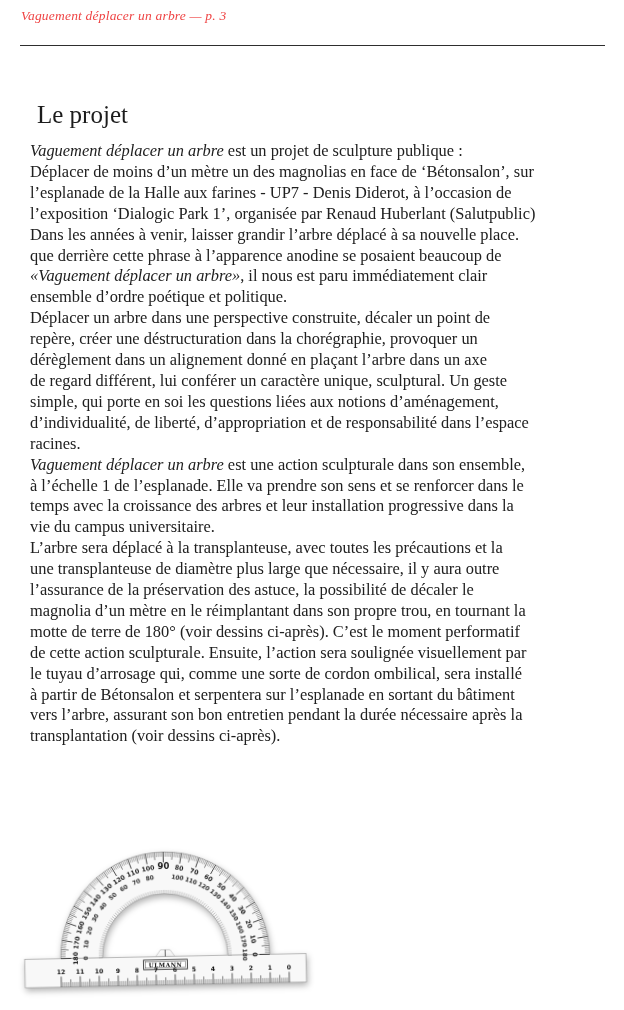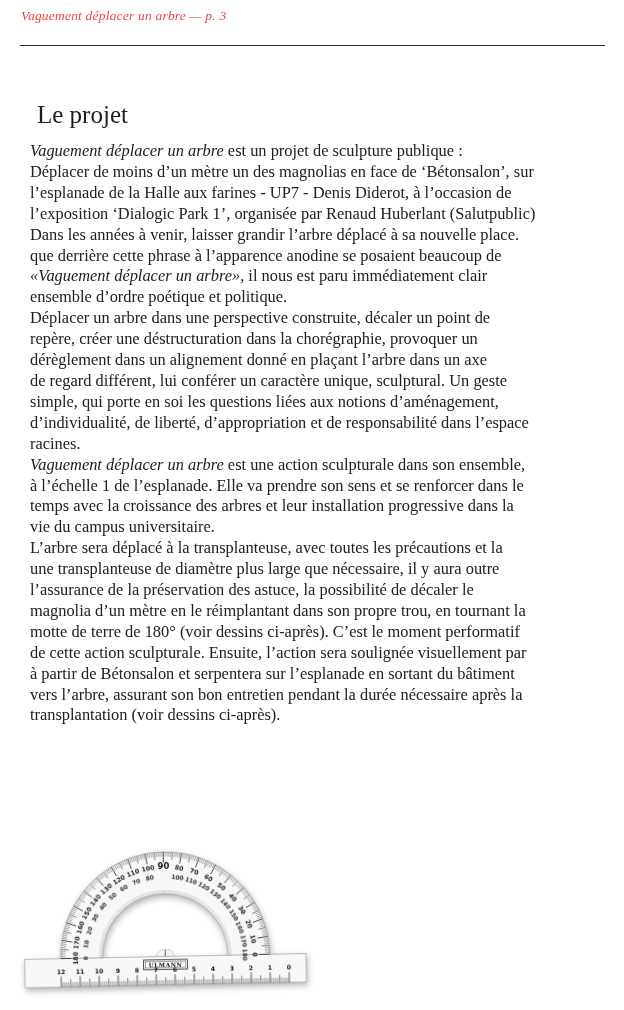--- a/index.html
+++ b/index.html
@@ -68,20 +68,21 @@
       <div class="line"><em>Vaguement déplacer un arbre</em><span> est une action sculpturale dans son ensemble,</span></div>
       <div class="line"><span>à l’échelle 1 de l’esplanade. Elle va prendre son sens et se renforcer dans le</span></div>
       <div class="line"><span>temps avec la croissance des arbres et leur installation progressive dans la</span></div>
       <div class="line"><span>vie du campus universitaire.</span></div>
       <div class="line"><span>L’arbre sera déplacé à la transplanteuse, avec toutes les précautions et la</span></div>
       <div class="line"><span>une transplanteuse de diamètre plus large que nécessaire, il y aura outre</span></div>
       <div class="line"><span>l’assurance de la préservation des astuce, la possibilité de décaler le</span></div>
       <div class="line"><span>magnolia d’un mètre en le réimplantant dans son propre trou, en tournant la</span></div>
       <div class="line"><span>motte de terre de 180° (voir dessins ci-après). C’est le moment performatif</span></div>
       <div class="line"><span>de cette action sculpturale. Ensuite, l’action sera soulignée visuellement par</span></div>
+      <div class="line"><span>le tuyau d’arrosage qui, comme une sorte de cordon ombilical, sera installé</span></div>
       <div class="line"><span>à partir de Bétonsalon et serpentera sur l’esplanade en sortant du bâtiment</span></div>
       <div class="line"><span>vers l’arbre, assurant son bon entretien pendant la durée nécessaire après la</span></div>
       <div class="line"><span>transplantation (voir dessins ci-après).</span></div>
     </div>
 
   <figure class="protractor-wrap" style="margin:0">
     <svg id="protractor-svg" viewBox="0 0 300 150" xmlns="http://www.w3.org/2000/svg">
         <path d="M 40 116 A 110 110 0 0 1 260 116 L 216 116 A 66 66 0 0 0 84 116 Z" fill="#f8f8f8" stroke="#9c9c9c" stroke-width="0.7"></path>
         <rect x="2" y="116" width="296" height="30" fill="#f8f8f8" stroke="#9c9c9c" stroke-width="0.7"></rect>
         <line x1="260" y1="116" x2="249" y2="116" stroke="#2a2a2a" stroke-width="0.9"></line>

